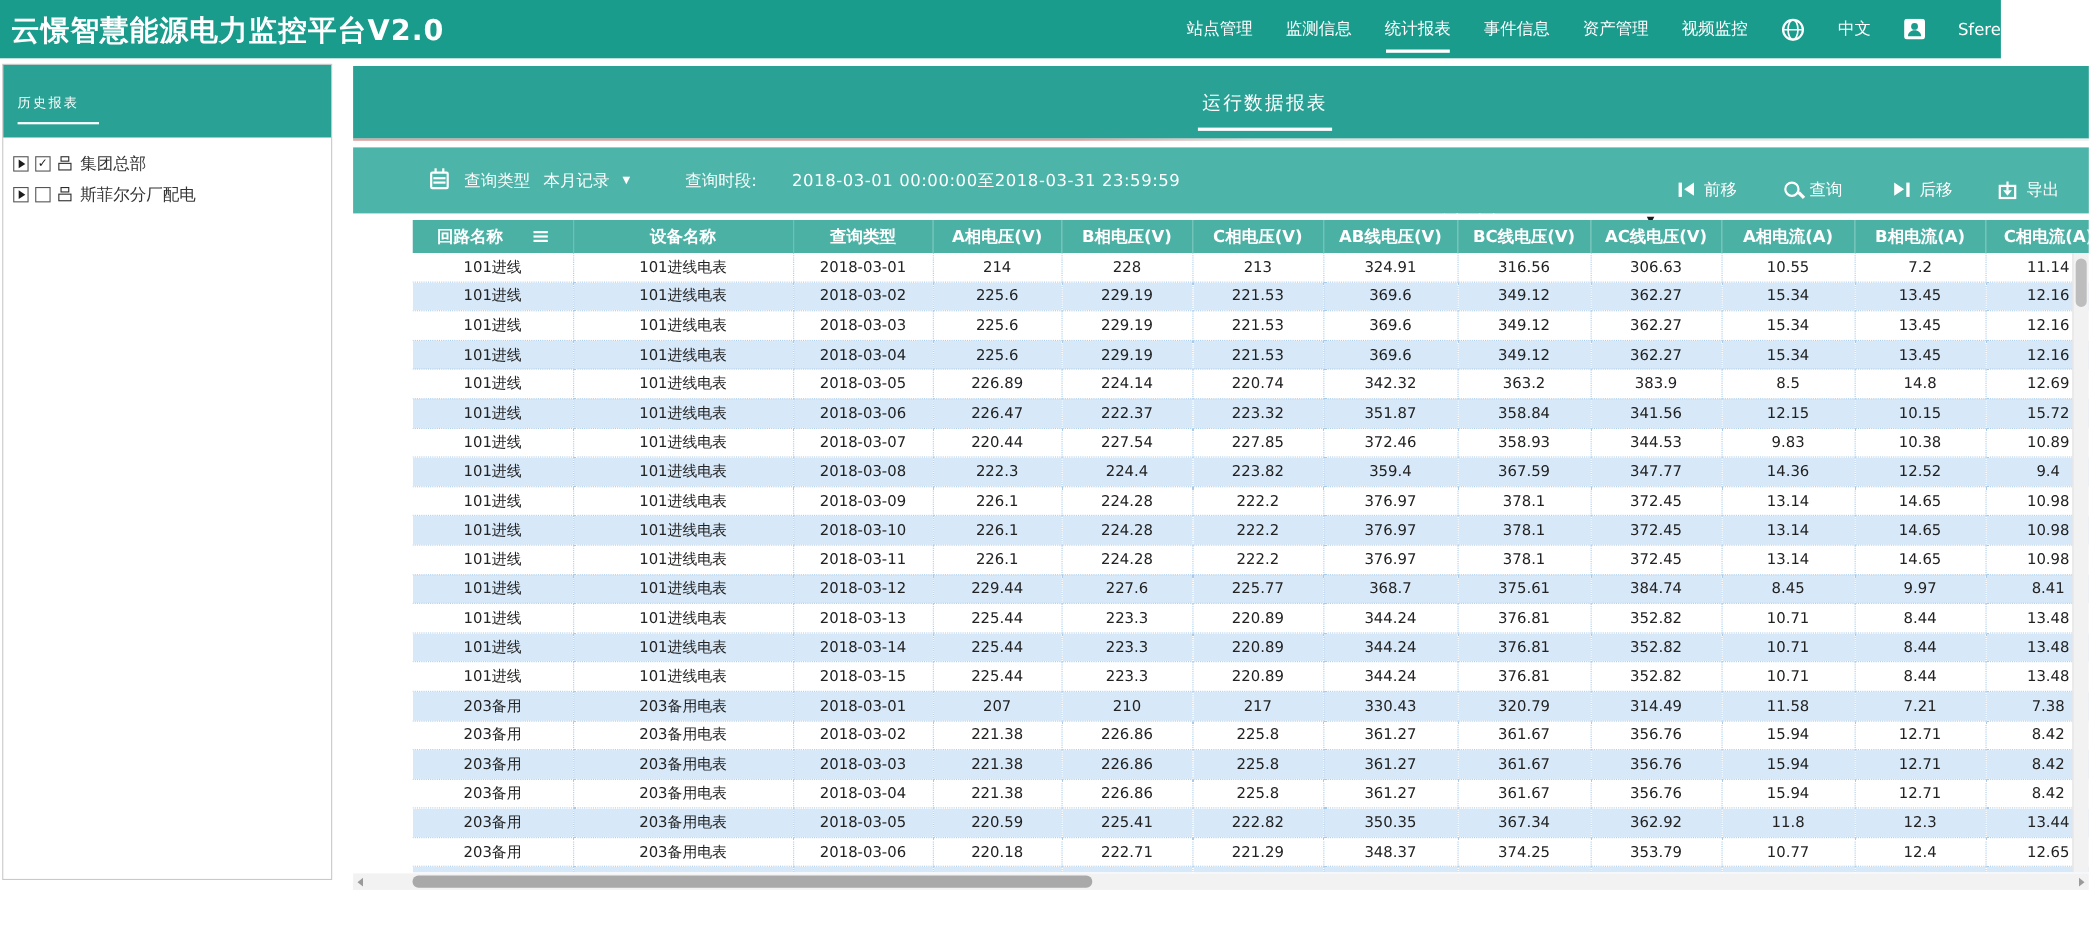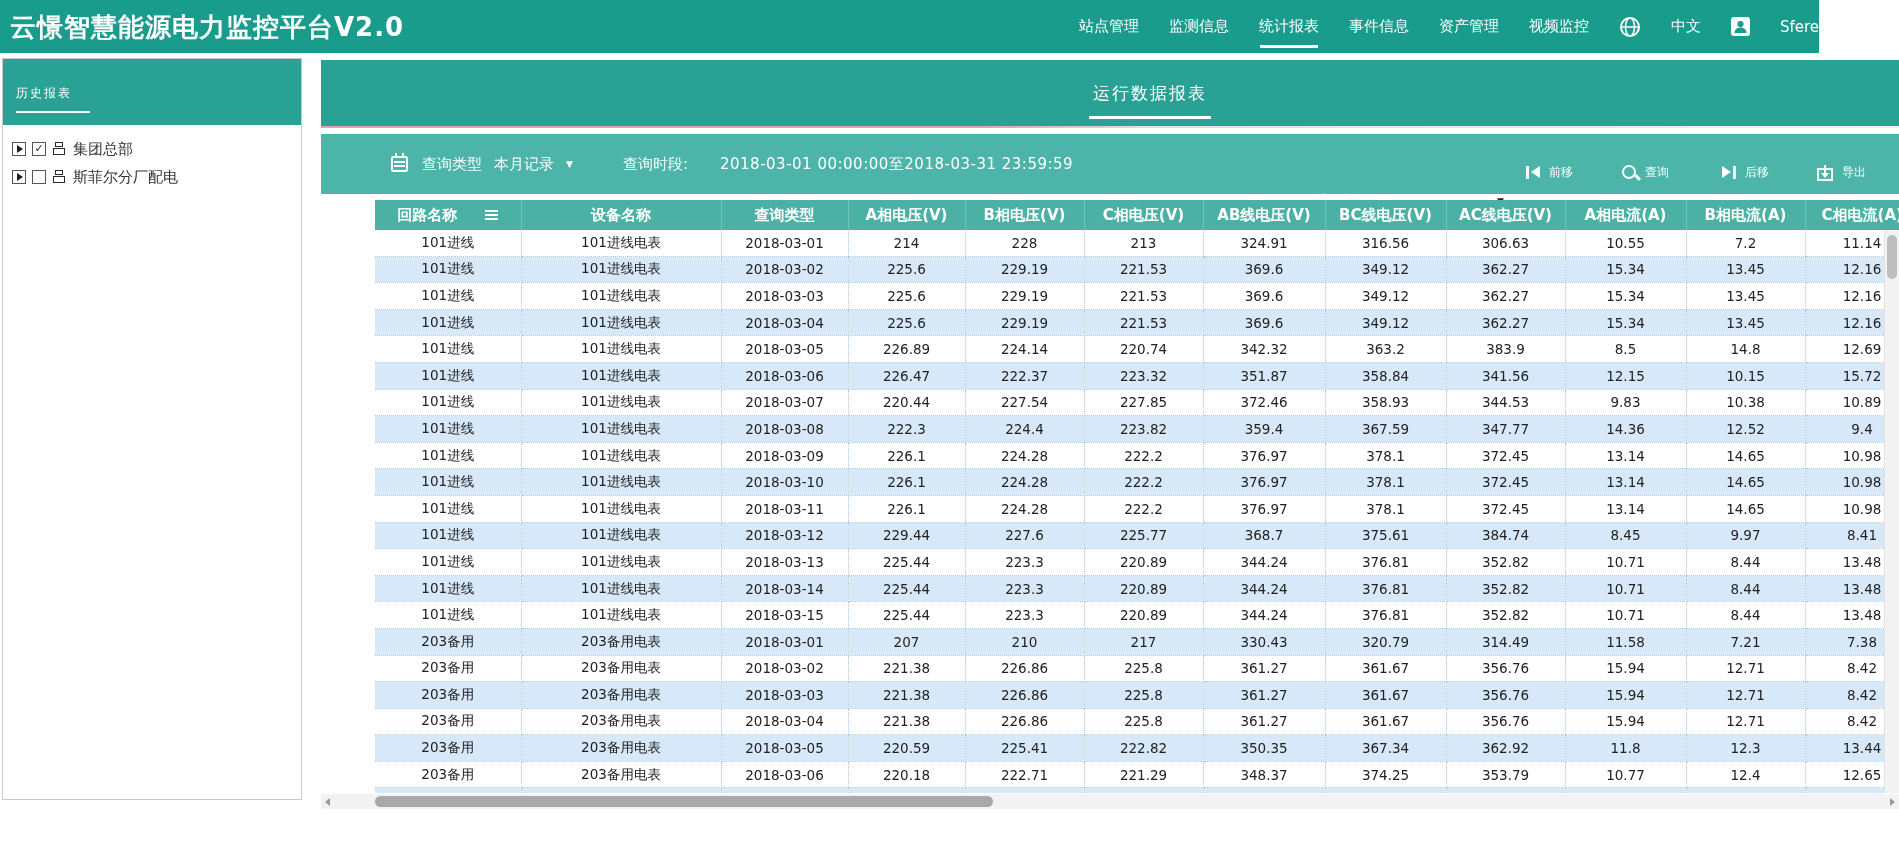--- a/index.html
+++ b/index.html
@@ -41,21 +41,21 @@
   .toolbar{position:absolute;left:0;top:74px;width:1578px;height:60px;background:#4CB4A8;color:#fff;padding-left:16px;}
   .tb-left{position:absolute;left:70px;top:0;height:60px;display:flex;align-items:center;gap:12px;font-size:15px;white-space:nowrap;}
   .tb-label{opacity:.97;}
   .tb-value{cursor:pointer;}
   .period-value{font-weight:normal;letter-spacing:.5px;margin-left:20px;}
   .caret{font-size:9px;color:#fff;line-height:1;}
   .cal-icon{width:17px;height:16px;border:2px solid #fff;border-radius:2px;position:relative;box-sizing:border-box;margin-right:2px;}
   .cal-icon::before{content:"";position:absolute;left:2px;top:-5px;width:2px;height:4px;background:#fff;box-shadow:7px 0 0 #fff;}
   .cal-icon::after{content:"";position:absolute;left:1px;top:3px;width:11px;height:2px;background:#fff;box-shadow:0 4px 0 #fff;}
   .select-all{position:absolute;left:981px;top:15px;width:206px;height:28px;border-bottom:1px solid #fff;display:flex;align-items:center;justify-content:space-between;padding:0 4px;font-size:15px;cursor:pointer;box-sizing:border-box;margin-top:39px;}
-  .tool-btn{position:absolute;top:0;height:76px;display:flex;align-items:center;gap:9px;font-size:12px;cursor:pointer;white-space:nowrap;}
+  .tool-btn{position:absolute;top:0;height:76px;display:flex;align-items:center;gap:9px;font-size:15px;cursor:pointer;white-space:nowrap;}
   .btn-prev{left:1205px;} .btn-query{left:1301px;} .btn-next{left:1401px;} .btn-export{left:1496px;}
   .prev-icon,.next-icon{display:inline-flex;align-items:center;}
   .pn-bar{width:3px;height:13px;background:#fff;}
   .tri-left{width:0;height:0;border-top:6.5px solid transparent;border-bottom:6.5px solid transparent;border-right:9px solid #fff;margin-left:2px;}
   .tri-right{width:0;height:0;border-top:6.5px solid transparent;border-bottom:6.5px solid transparent;border-left:9px solid #fff;margin-right:2px;}
   .search-icon{width:10px;height:10px;border:2px solid #fff;border-radius:50%;position:relative;display:inline-block;}
   .search-icon::after{content:"";position:absolute;left:10px;top:9px;width:2.5px;height:7px;background:#fff;transform:rotate(-45deg);transform-origin:top left;}
   .export-icon{width:16px;height:13px;border:2px solid #fff;box-sizing:border-box;position:relative;display:inline-block;margin-top:4px;}
   .export-icon::before{content:"";position:absolute;left:5px;top:-5px;width:2px;height:8px;background:#fff;}
   .export-icon::after{content:"";position:absolute;left:2px;top:3px;width:0;height:0;border-left:4px solid transparent;border-right:4px solid transparent;border-top:5px solid #fff;}

